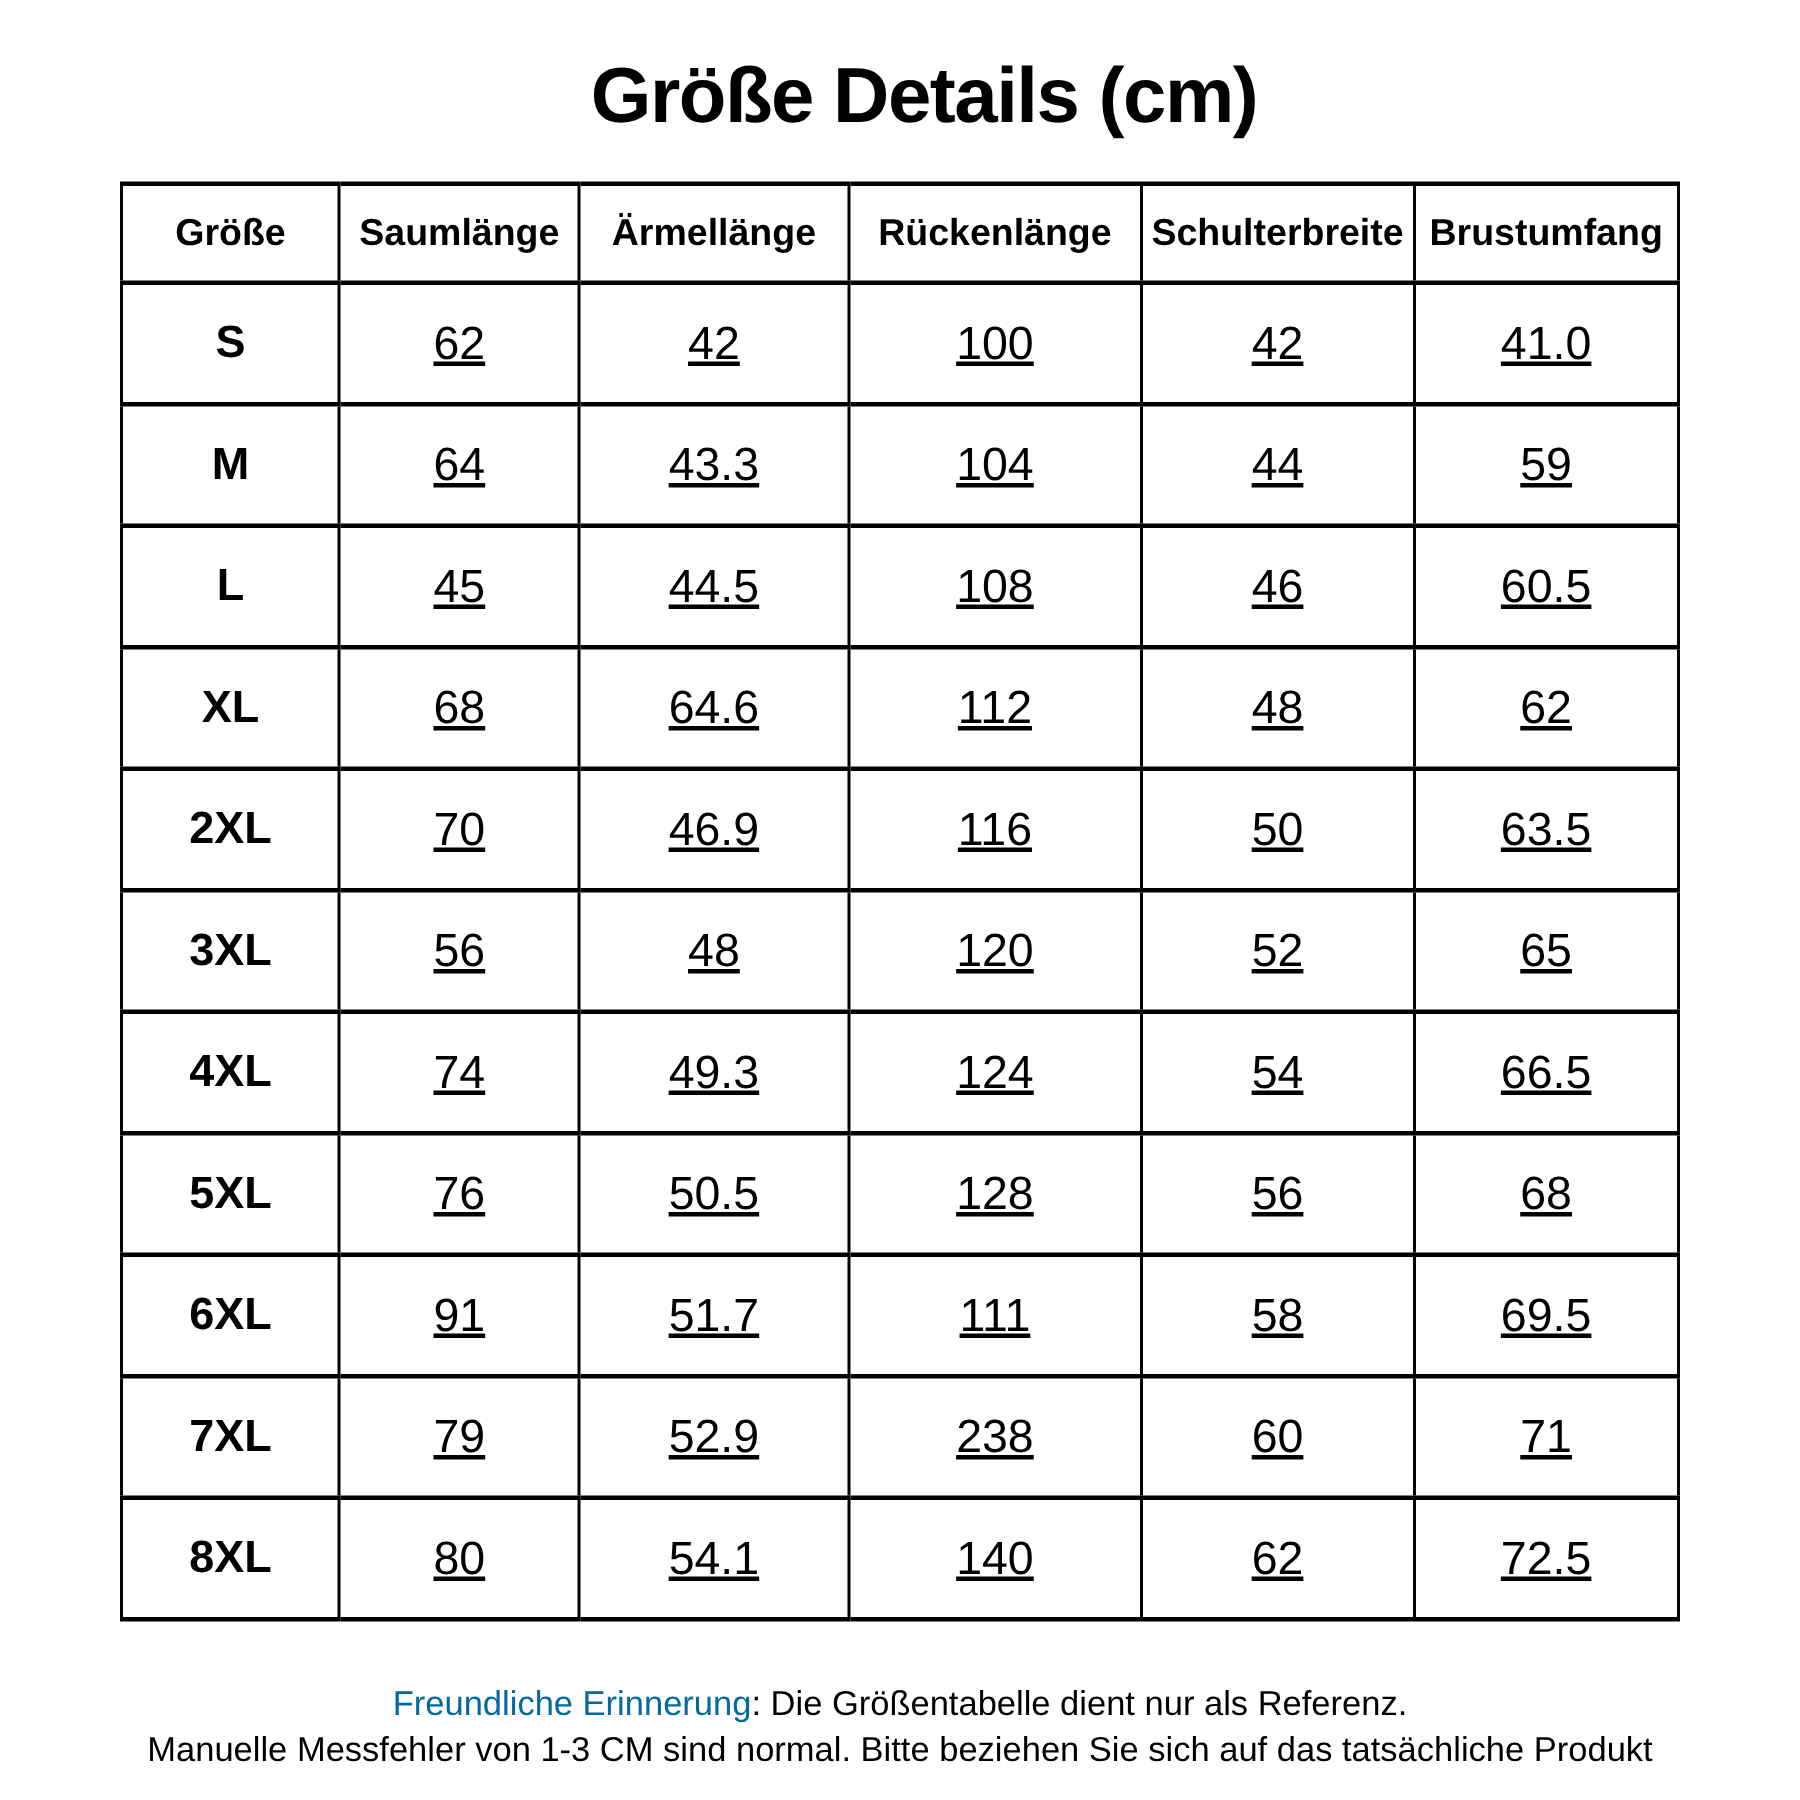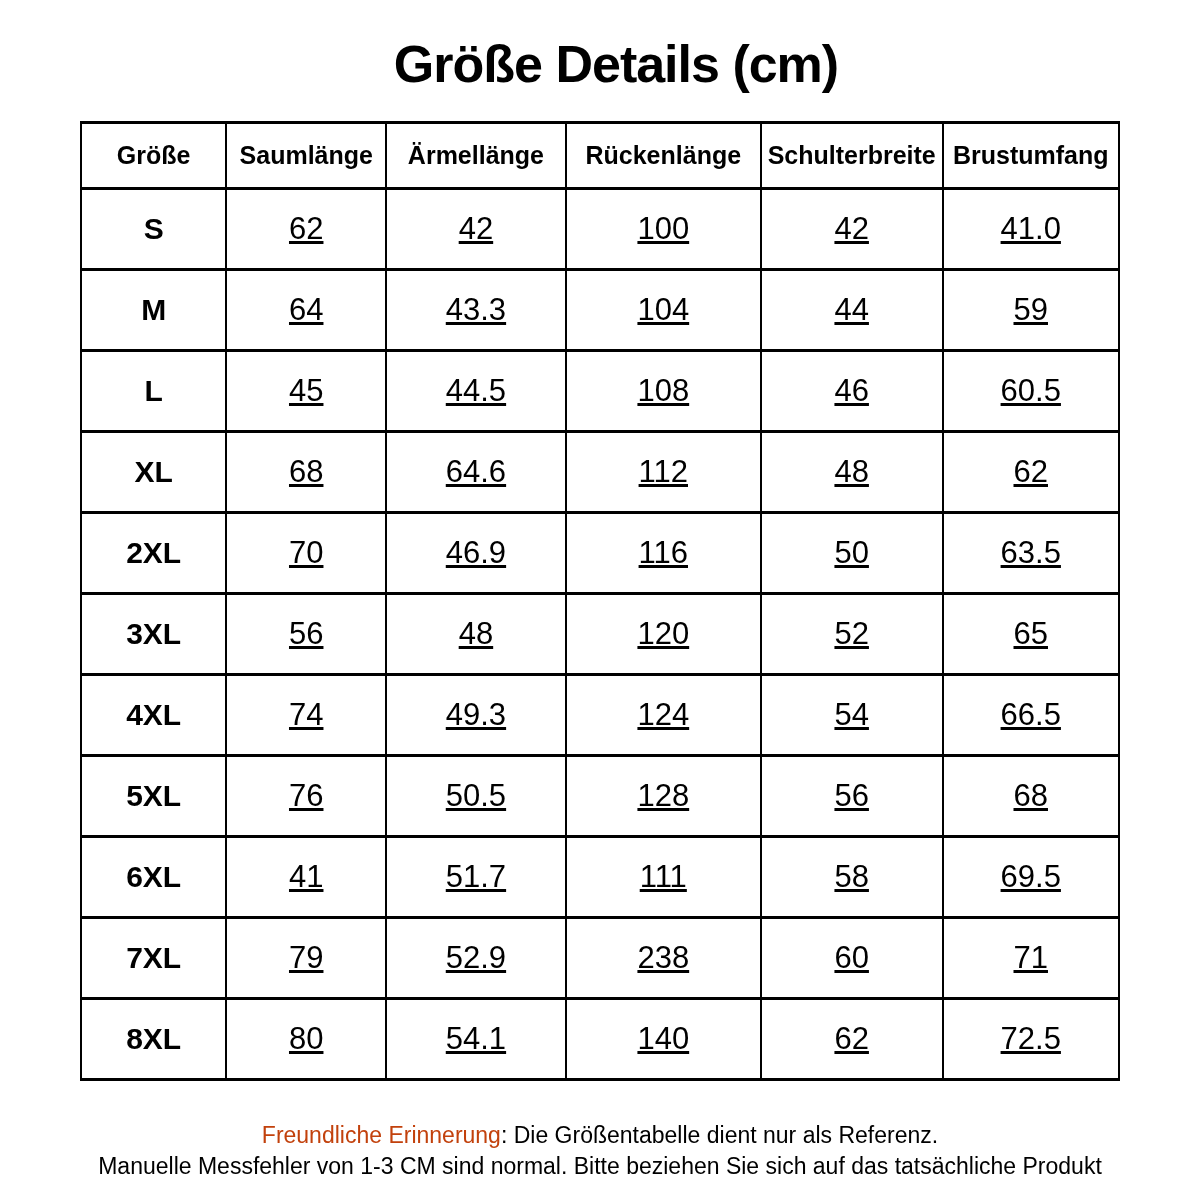--- a/index.html
+++ b/index.html
@@ -28,21 +28,21 @@
   .size-table thead tr{height:66px;}
   .size-table thead th{font-size:25px;font-weight:700;}
   .size-table tbody tr{height:81px;}
   .size-table td.size{font-size:30px;font-weight:700;}
   .size-table td.val{font-size:31px;font-weight:400;text-decoration:underline;}
   .footer{
     position:absolute;top:1120px;left:0;width:1200px;
     text-align:center;font-size:23px;line-height:31px;
   }
   .footer p{margin:0;}
-  .red{color:#c2410c;}
+  .red{color:#0369a1;}
 </style>
 </head>
 <body>
 
 <h1 class="title">Größe Details (cm)</h1>
 
 <table class="size-table">
   <colgroup>
     <col style="width:14%">
       <col style="width:15.4%">
@@ -121,21 +121,21 @@
     <tr>
       <td class="size">5XL</td>
       <td class="val">76</td>
       <td class="val">50.5</td>
       <td class="val">128</td>
       <td class="val">56</td>
       <td class="val">68</td>
     </tr>
     <tr>
       <td class="size">6XL</td>
-      <td class="val">41</td>
+      <td class="val">91</td>
       <td class="val">51.7</td>
       <td class="val">111</td>
       <td class="val">58</td>
       <td class="val">69.5</td>
     </tr>
     <tr>
       <td class="size">7XL</td>
       <td class="val">79</td>
       <td class="val">52.9</td>
       <td class="val">238</td>

